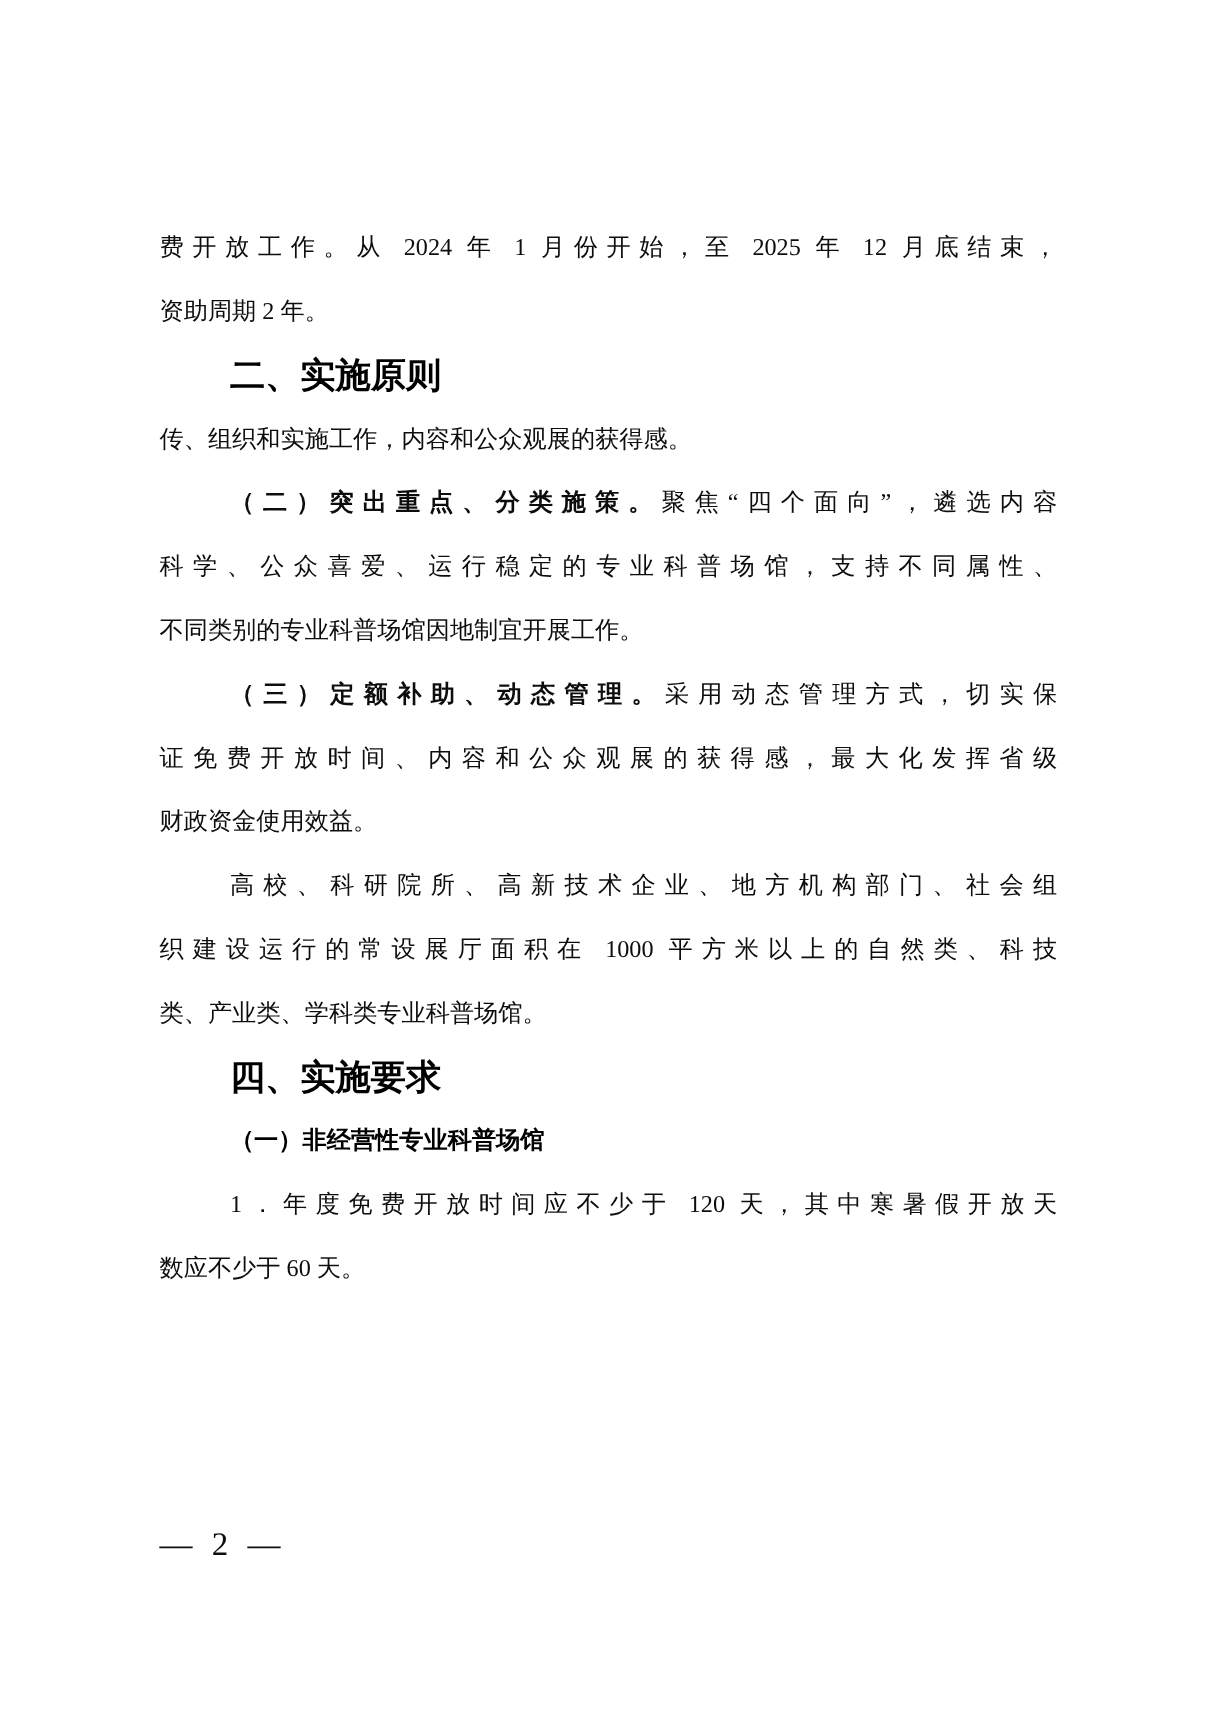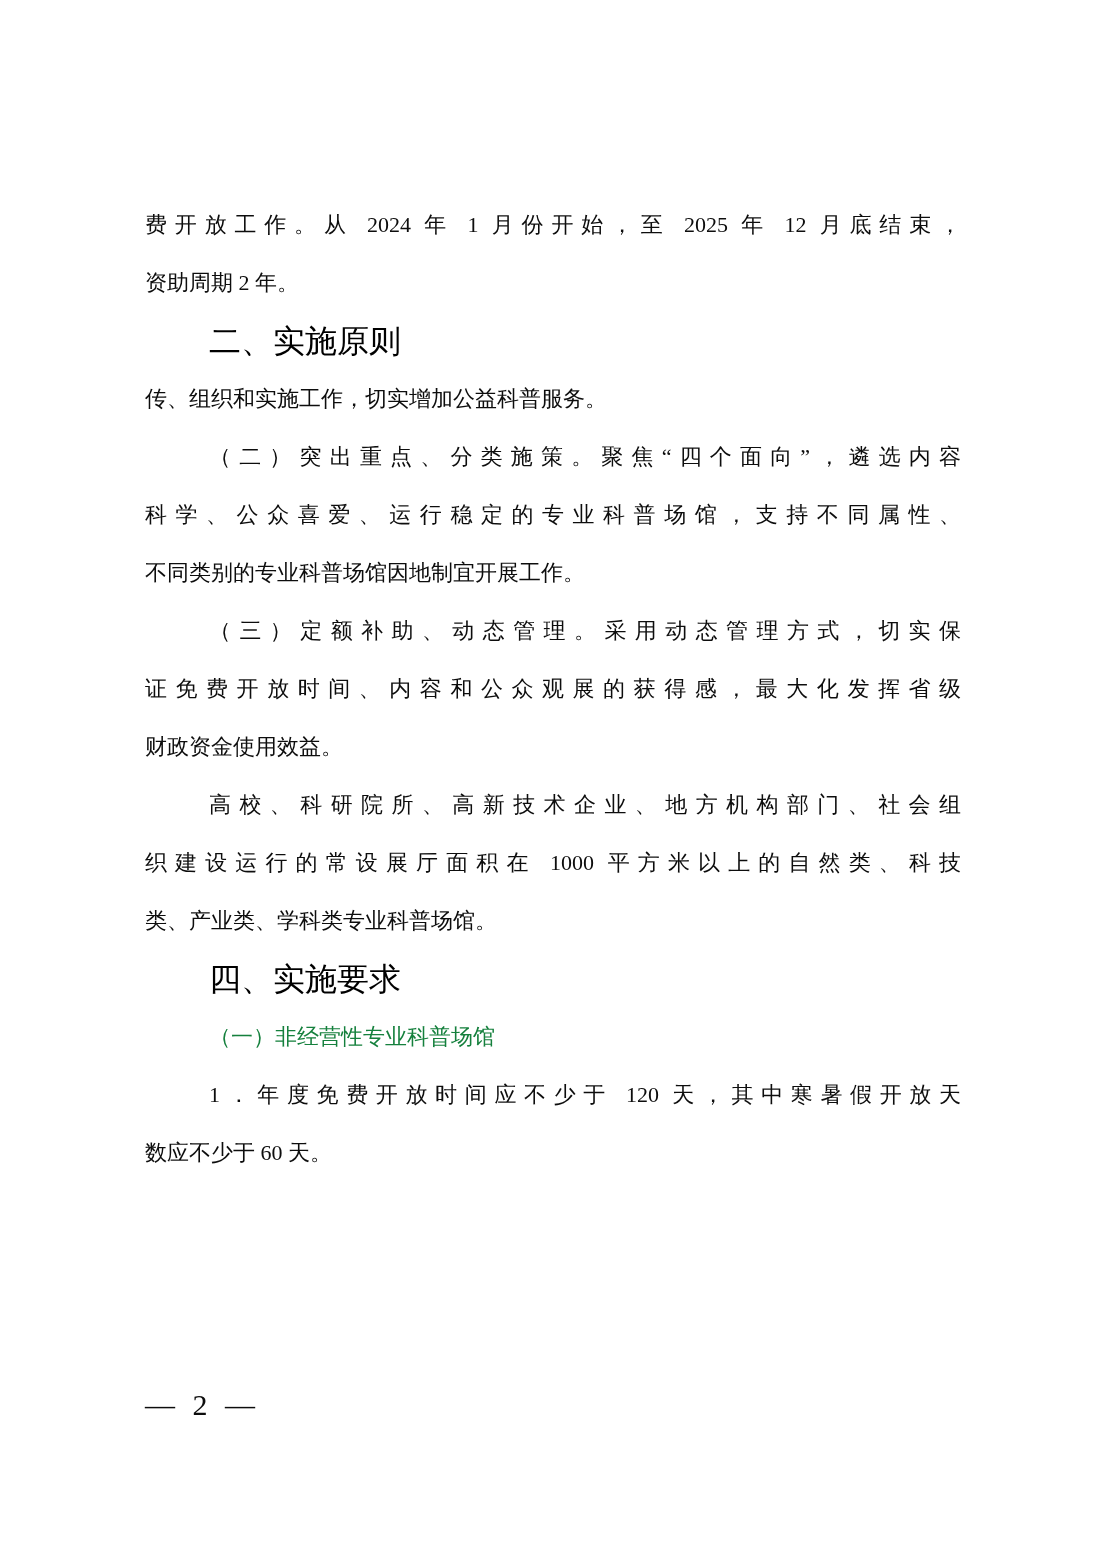--- a/index.html
+++ b/index.html
@@ -42,45 +42,45 @@
   
   .line.heading {
     font-family: "Liberation Sans", "DejaVu Sans", sans-serif;
     font-weight: 700;
     font-size: 32px;
     color: #000000;
   }
   
   .line.subheading {
     font-weight: 700;
-    color: #15803d;
+    color: #000000;
   }
   .seg-bold {
-    font-weight: 400;
+    font-weight: 700;
   }
   .footer {
     position: absolute;
     left: 145px;
     top: 1385px;
     height: 40px;
     line-height: 40px;
     font-size: 30px;
     letter-spacing: 5px;
     color: #0d0d0d;
   }
 </style>
 </head>
 <body>
 
 <div class="page">
   <div class="content">
       <div class="line body full"><span>费开放工作。从 2024 年 1 月份开始，至 2025 年 12 月底结束，</span></div>
       <div class="line body"><span>资助周期 2 年。</span></div>
       <div class="line heading indent"><span class="seg-bold">二、实施原则</span></div>
-      <div class="line body"><span>传、组织和实施工作，切实增加公益科普服务。</span></div>
+      <div class="line body"><span>传、组织和实施工作，内容和公众观展的获得感。</span></div>
       <div class="line body indent full"><span class="seg-bold">（二）突出重点、分类施策。</span><span>聚焦“四个面向”，遴选内容</span></div>
       <div class="line body full"><span>科学、公众喜爱、运行稳定的专业科普场馆，支持不同属性、</span></div>
       <div class="line body"><span>不同类别的专业科普场馆因地制宜开展工作。</span></div>
       <div class="line body indent full"><span class="seg-bold">（三）定额补助、动态管理。</span><span>采用动态管理方式，切实保</span></div>
       <div class="line body full"><span>证免费开放时间、内容和公众观展的获得感，最大化发挥省级</span></div>
       <div class="line body"><span>财政资金使用效益。</span></div>
       <div class="line body indent full"><span>高校、科研院所、高新技术企业、地方机构部门、社会组</span></div>
       <div class="line body full"><span>织建设运行的常设展厅面积在 1000 平方米以上的自然类、科技</span></div>
       <div class="line body"><span>类、产业类、学科类专业科普场馆。</span></div>
       <div class="line heading indent"><span class="seg-bold">四、实施要求</span></div>

